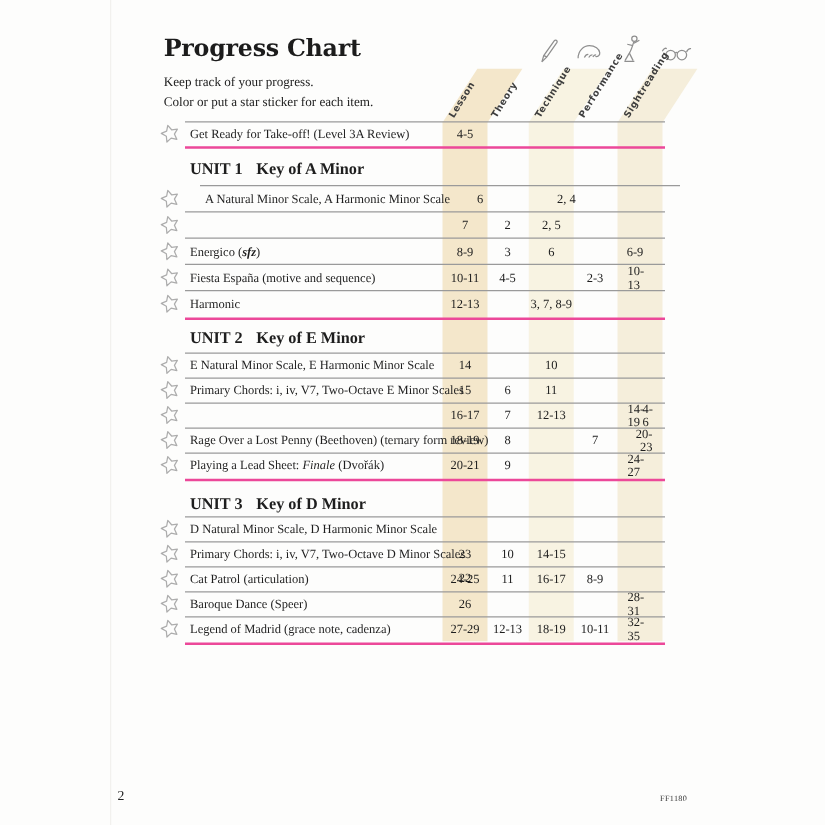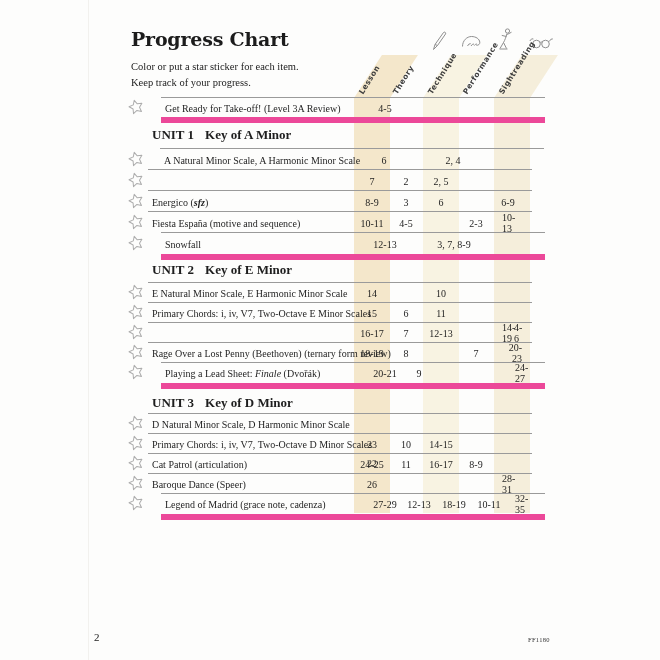--- a/index.html
+++ b/index.html
@@ -12,21 +12,21 @@
   .vband{position:absolute;top:97px;width:36px;height:416px;}
   .dband{position:absolute;top:55px;width:36px;height:43px;transform:skewX(-33deg);transform-origin:0 100%;}
   .colhead{position:absolute;top:91px;transform:rotate(-58deg);transform-origin:0 0;
            white-space:nowrap;font-family:"DejaVu Sans",sans-serif;font-weight:bold;
            font-size:7.5px;letter-spacing:.5px;color:#3e3e3e;}
   .hicon{position:absolute;}
   .hicon svg{display:block;}
   .unit-heading{position:absolute;left:152px;font-size:13px;font-weight:bold;white-space:nowrap;}
   .unit-heading .gap{display:inline-block;width:11px;}
   .row{position:absolute;left:148px;width:384px;border-top:1px solid #9a9a9a;}
-  .row.last{border-bottom:6px solid #ec4899;margin-left:13px;}
+  .row.last{border-bottom:2px solid #ec4899;}
   .row-label{position:absolute;left:4px;top:50%;transform:translateY(-50%);
              font-size:10px;white-space:nowrap;color:#1e1e1e;}
   .row-label .it{font-style:italic;}
   .row-label .bd{font-weight:bold;}
   .page-cell{position:absolute;top:50%;transform:translate(-50%,-50%);font-size:10px;color:#1e1e1e;}
   .star{position:absolute;left:128px;width:16px;height:16px;transform:rotate(-15deg);}
   .footer-page{position:absolute;left:94px;top:631px;font-size:11px;color:#222;}
   .footer-code{position:absolute;left:528px;top:636px;font-size:6.5px;letter-spacing:.3px;color:#333;}
 </style>
 </head>
@@ -37,22 +37,22 @@
 
   <div class="dband" style="left: 354px; background: rgb(244, 231, 203);"></div>
   <div class="dband" style="left: 423px; background: rgb(248, 243, 226);"></div>
   <div class="dband" style="left: 494px; background: rgb(245, 238, 219);"></div>
   <div class="vband" style="left: 354px; background: rgb(244, 231, 203);"></div>
   <div class="vband" style="left: 423px; background: rgb(248, 243, 226);"></div>
   <div class="vband" style="left: 494px; background: rgb(245, 238, 219);"></div>
 
   <div class="title">Progress Chart</div>
   <div class="subtitle">
+    <div>Keep track of your progress.</div>
     <div>Color or put a star sticker for each item.</div>
-    <div>Keep track of your progress.</div>
   </div>
 
   <span class="hicon" style="left:431px;top:29px">
     <svg width="17" height="22" viewBox="0 0 17 22" fill="none" stroke="#8f8f8f" stroke-width="1">
       <path d="M2.5 20.5 L4 15.5 L12.5 3.5 C13.3 2.4 15.3 3.6 14.6 4.9 L6.5 16.5 Z"></path>
       <path d="M4 15.5 L6.5 16.5"></path>
     </svg>
   </span>
   <span class="hicon" style="left:461px;top:33px">
     <svg width="21" height="17" viewBox="0 0 21 17" fill="none" stroke="#8f8f8f" stroke-width="1">
@@ -128,21 +128,21 @@
         <span class="row-label"><span>Fiesta España (motive and sequence)</span></span>
         <span class="page-cell" style="left: 224px;">10-11</span>
         <span class="page-cell" style="left: 258px;">4-5</span>
         <span class="page-cell" style="left: 328px;">2-3</span>
         <span class="page-cell" style="left: 364px;">10-13</span>
       </div>
       <span class="star" style="top: 213.5px;"><svg width="16" height="16" viewBox="0 0 16 16" fill="none" stroke="#adadad" stroke-width="1" stroke-linejoin="round">
           <path d="M8 1.1 L10.06 5.27 L14.66 5.94 L11.33 9.18 L12.12 13.76 L8 11.6 L3.88 13.76 L4.67 9.18 L1.34 5.94 L5.94 5.27 Z"></path>
         </svg></span>
       <div class="row last" style="top: 232px; height: 21px;">
-        <span class="row-label"><span>Snowfall</span></span>
+        <span class="row-label"><span>Harmonic</span></span>
         <span class="page-cell" style="left: 224px;">12-13</span>
         <span class="page-cell" style="left: 293px;">3, 7, 8-9</span>
       </div>
       <span class="star" style="top: 234.5px;"><svg width="16" height="16" viewBox="0 0 16 16" fill="none" stroke="#adadad" stroke-width="1" stroke-linejoin="round">
           <path d="M8 1.1 L10.06 5.27 L14.66 5.94 L11.33 9.18 L12.12 13.76 L8 11.6 L3.88 13.76 L4.67 9.18 L1.34 5.94 L5.94 5.27 Z"></path>
         </svg></span>
       <div class="unit-heading" style="top: 262px;"><span>UNIT 2</span><span class="gap"></span><span>Key of E Minor</span></div>
       <div class="row" style="top: 282px; height: 20px;">
         <span class="row-label"><span>E Natural Minor Scale, E Harmonic Minor Scale</span></span>
         <span class="page-cell" style="left: 224px;">14</span>

